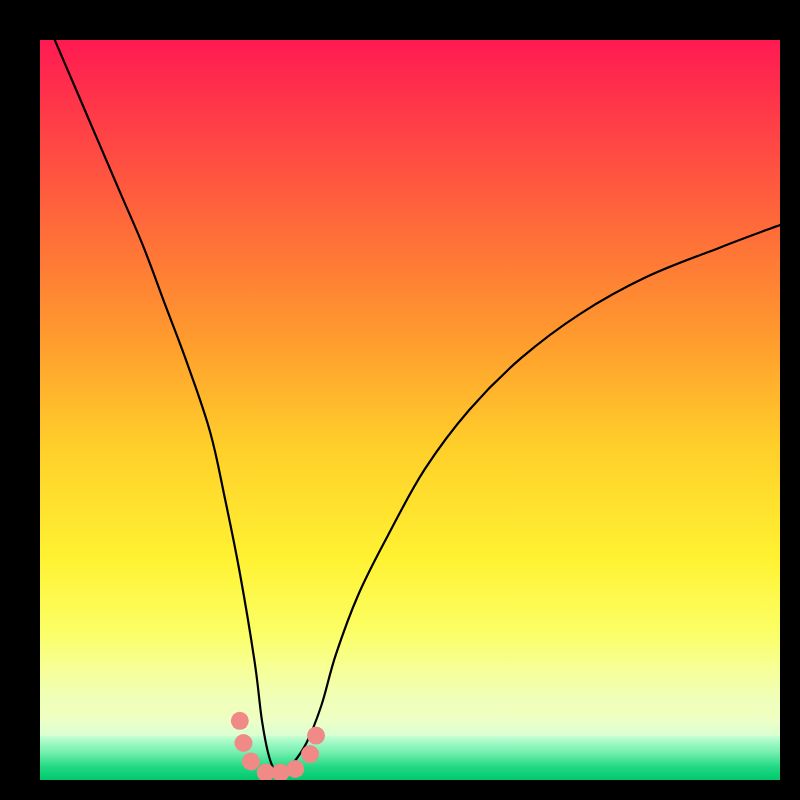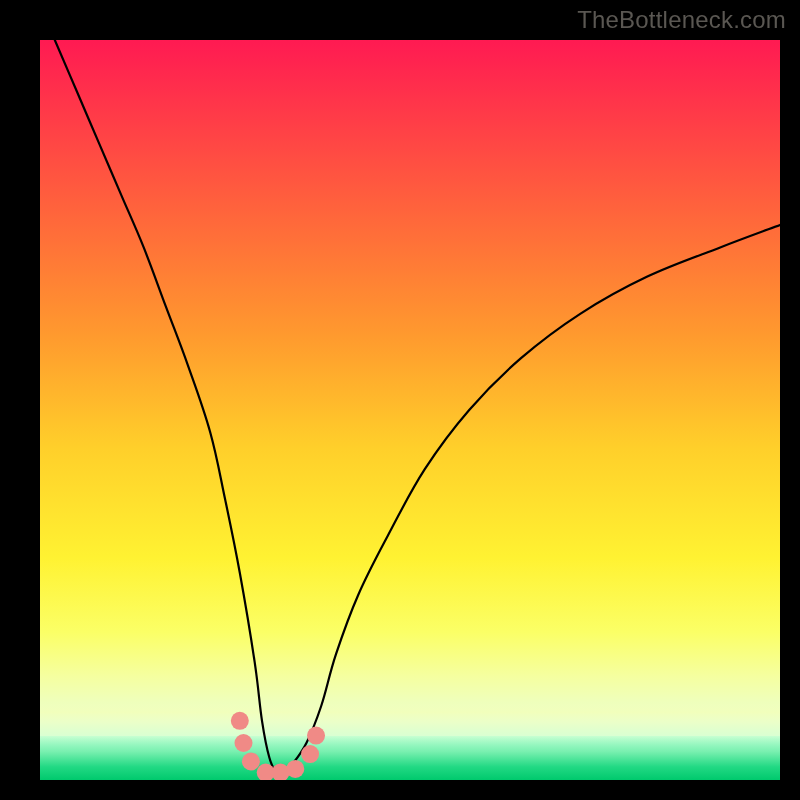--- a/index.html
+++ b/index.html
@@ -81,21 +81,20 @@
     font-size: 24px;
     color: #5a5752;
     letter-spacing: 0.2px;
     user-select: none;
   }
 </style>
 </head>
 <body>
 
 <div class="frame">
-  <div class="watermark">TheBottleneck.com</div>
   <div class="plot">
     <div class="grad">
       <div class="main"></div>
       <div class="band-white"></div>
       <div class="band-green"></div>
     </div>
     <svg class="curve" viewBox="0 0 740 740" preserveAspectRatio="none">
       <path id="curvePath" fill="none" stroke="#000" stroke-width="2.2" stroke-linecap="round" d="M 14.80 0.00 C 18.80 9.32, 29.01 33.15, 37.00 51.80 C 44.99 70.45, 51.21 84.95, 59.20 103.60 C 67.19 122.25, 73.41 136.75, 81.40 155.40 C 89.39 174.05, 95.61 187.22, 103.60 207.20 C 111.59 227.18, 117.81 245.09, 125.80 266.40 C 133.79 287.71, 140.01 302.96, 148.00 325.60 C 155.99 348.24, 163.54 368.22, 170.20 392.20 C 176.86 416.18, 179.67 433.49, 185.00 458.80 C 190.33 484.11, 194.47 503.50, 199.80 532.80 C 205.13 562.10, 210.60 594.96, 214.60 621.60 C 218.60 648.24, 219.34 663.48, 222.00 680.80 C 224.66 698.12, 226.74 708.48, 229.40 717.80 C 232.06 727.12, 234.14 729.94, 236.80 732.60 C 239.46 735.26, 241.54 733.93, 244.20 732.60 C 246.86 731.27, 247.60 730.53, 251.60 725.20 C 255.60 719.87, 261.07 713.66, 266.40 703.00 C 271.73 692.34, 275.87 681.98, 281.20 666.00 C 286.53 650.02, 289.34 634.18, 296.00 614.20 C 302.66 594.22, 308.88 576.31, 318.20 555.00 C 327.52 533.69, 335.81 518.44, 347.80 495.80 C 359.79 473.16, 370.15 451.84, 384.80 429.20 C 399.45 406.56, 411.88 389.98, 429.20 370.00 C 446.52 350.02, 461.02 335.52, 481.00 318.20 C 500.98 300.88, 517.56 288.45, 540.20 273.80 C 562.84 259.15, 581.49 248.79, 606.80 236.80 C 632.11 224.81, 656.82 216.52, 680.80 207.20 C 704.78 197.88, 729.34 189.00, 740.00 185.00"></path>
       <g id="markerGroup">
           <circle cx="199.80" cy="680.80" r="9" fill="#f08a86"></circle>

